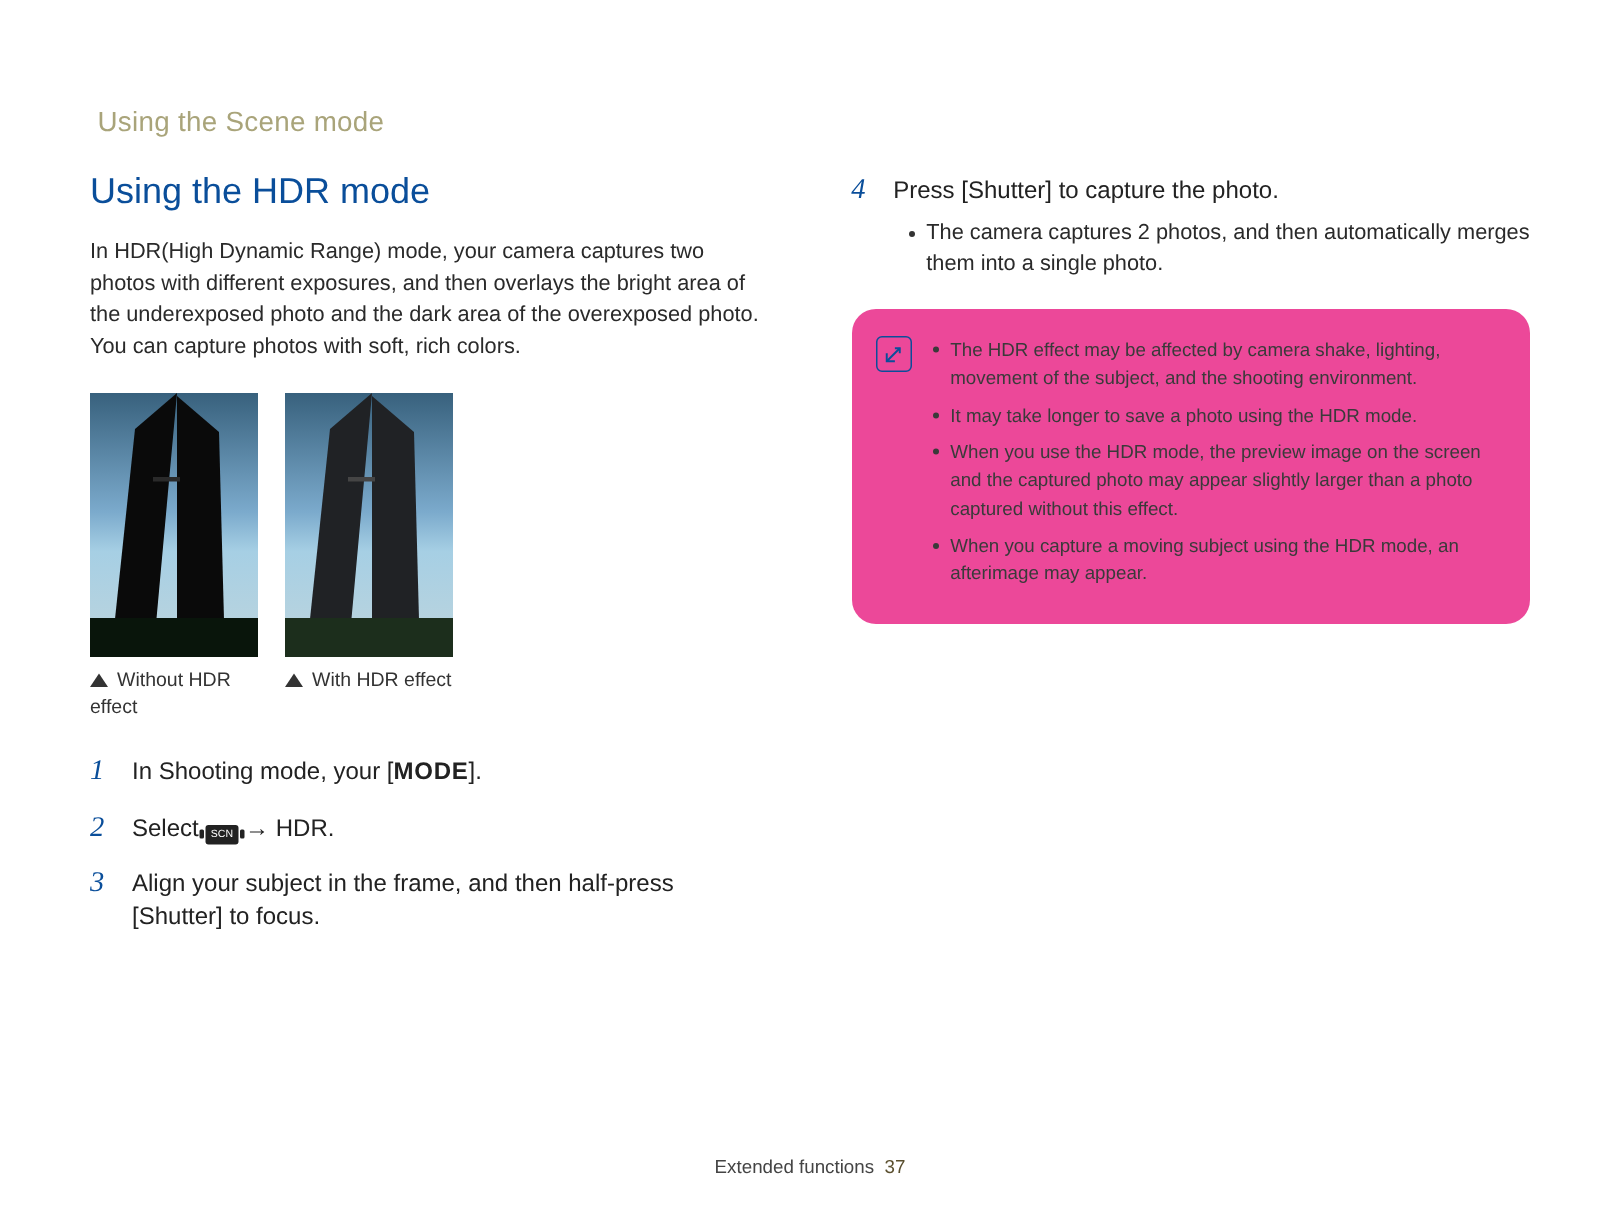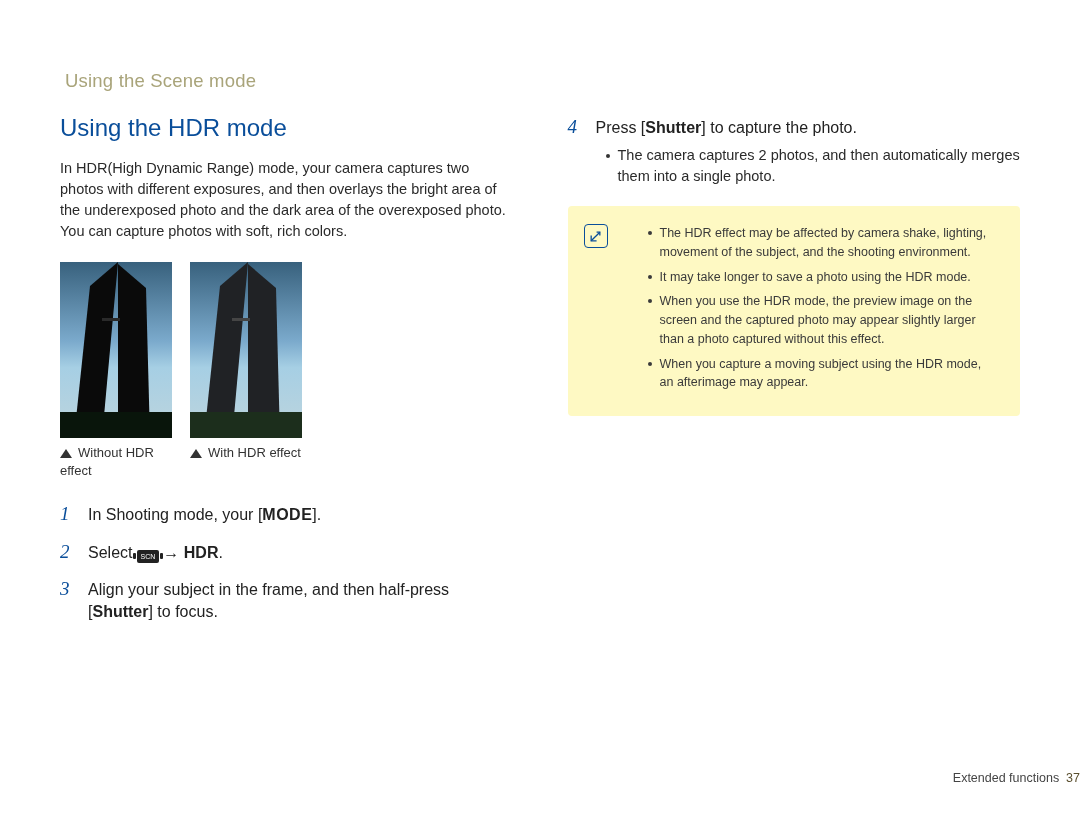--- a/index.html
+++ b/index.html
@@ -122,23 +122,23 @@
 .scn-icon::before { left:-4px; }
 .scn-icon::after { right:-4px; }
 .r-step4-bullet {
   font-size:14.5px; color:#2a2a2a; margin:6px 0 0 10px; display:flex; gap:8px; line-height:1.5;
 }
 .r-step4-bullet .dot {
   width:4px;height:4px;border-radius:50%;background:#333;flex-shrink:0;margin-top:9px;
 }
 .tipbox {
   margin-top: 18px;
-  background: #fef9c3;
-  border-radius: 4px;
-  padding: 18px 22px 18px 80px;
+  background: #ec4899;
+  border-radius: 16px;
+  padding: 18px 22px 18px 54px;
   position: relative;
 }
 .tipbox .icon {
   position:absolute;
   left:16px; top:18px;
   width:22px; height:22px;
   border:1.4px solid #0a4e9a;
   border-radius:4px;
   display:flex;align-items:center;justify-content:center;
 }
@@ -154,28 +154,28 @@
   gap:8px;
   margin-bottom:6px;
 }
 .tipbox li .dot {
   width:4px;height:4px;border-radius:50%;background:#3a3a3a;flex-shrink:0;margin-top:7px;
 }
 .footer {
   position:absolute;
   bottom: 30px;
   width: 1080px;
-  text-align: right;
+  text-align: center;
   font-size: 12.5px;
   color:#444;
 }
 .footer .num {
   color:#5a4f2e;
 }
-.bold { font-weight:bold;margin-top:35px; }
+.bold { font-weight:normal;margin-top:35px; }
 </style>
 </head>
 <body>
 
 <div class="page">
   <div class="breadcrumb">Using the Scene mode</div>
 
   <div class="cols">
     <div class="col">
       <h2 class="title">Using the HDR mode</h2>

